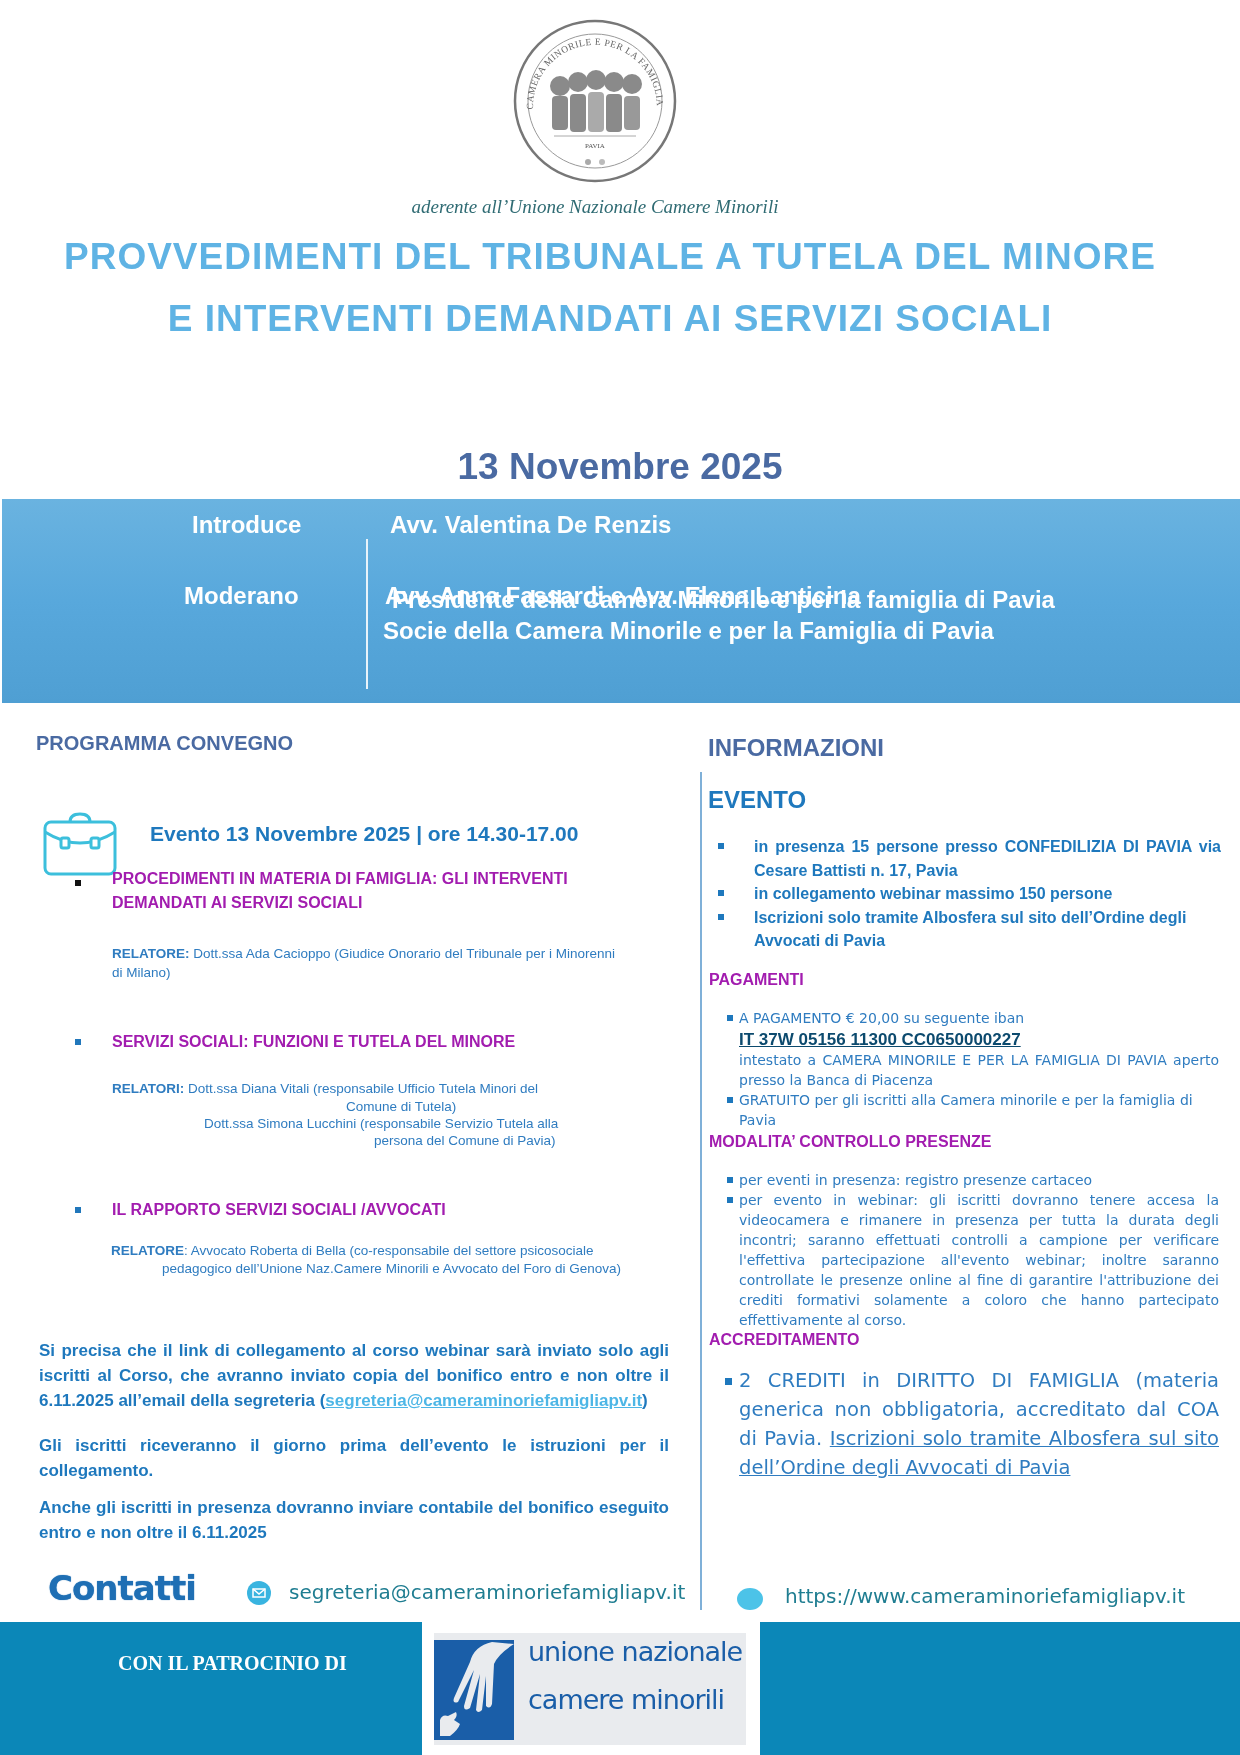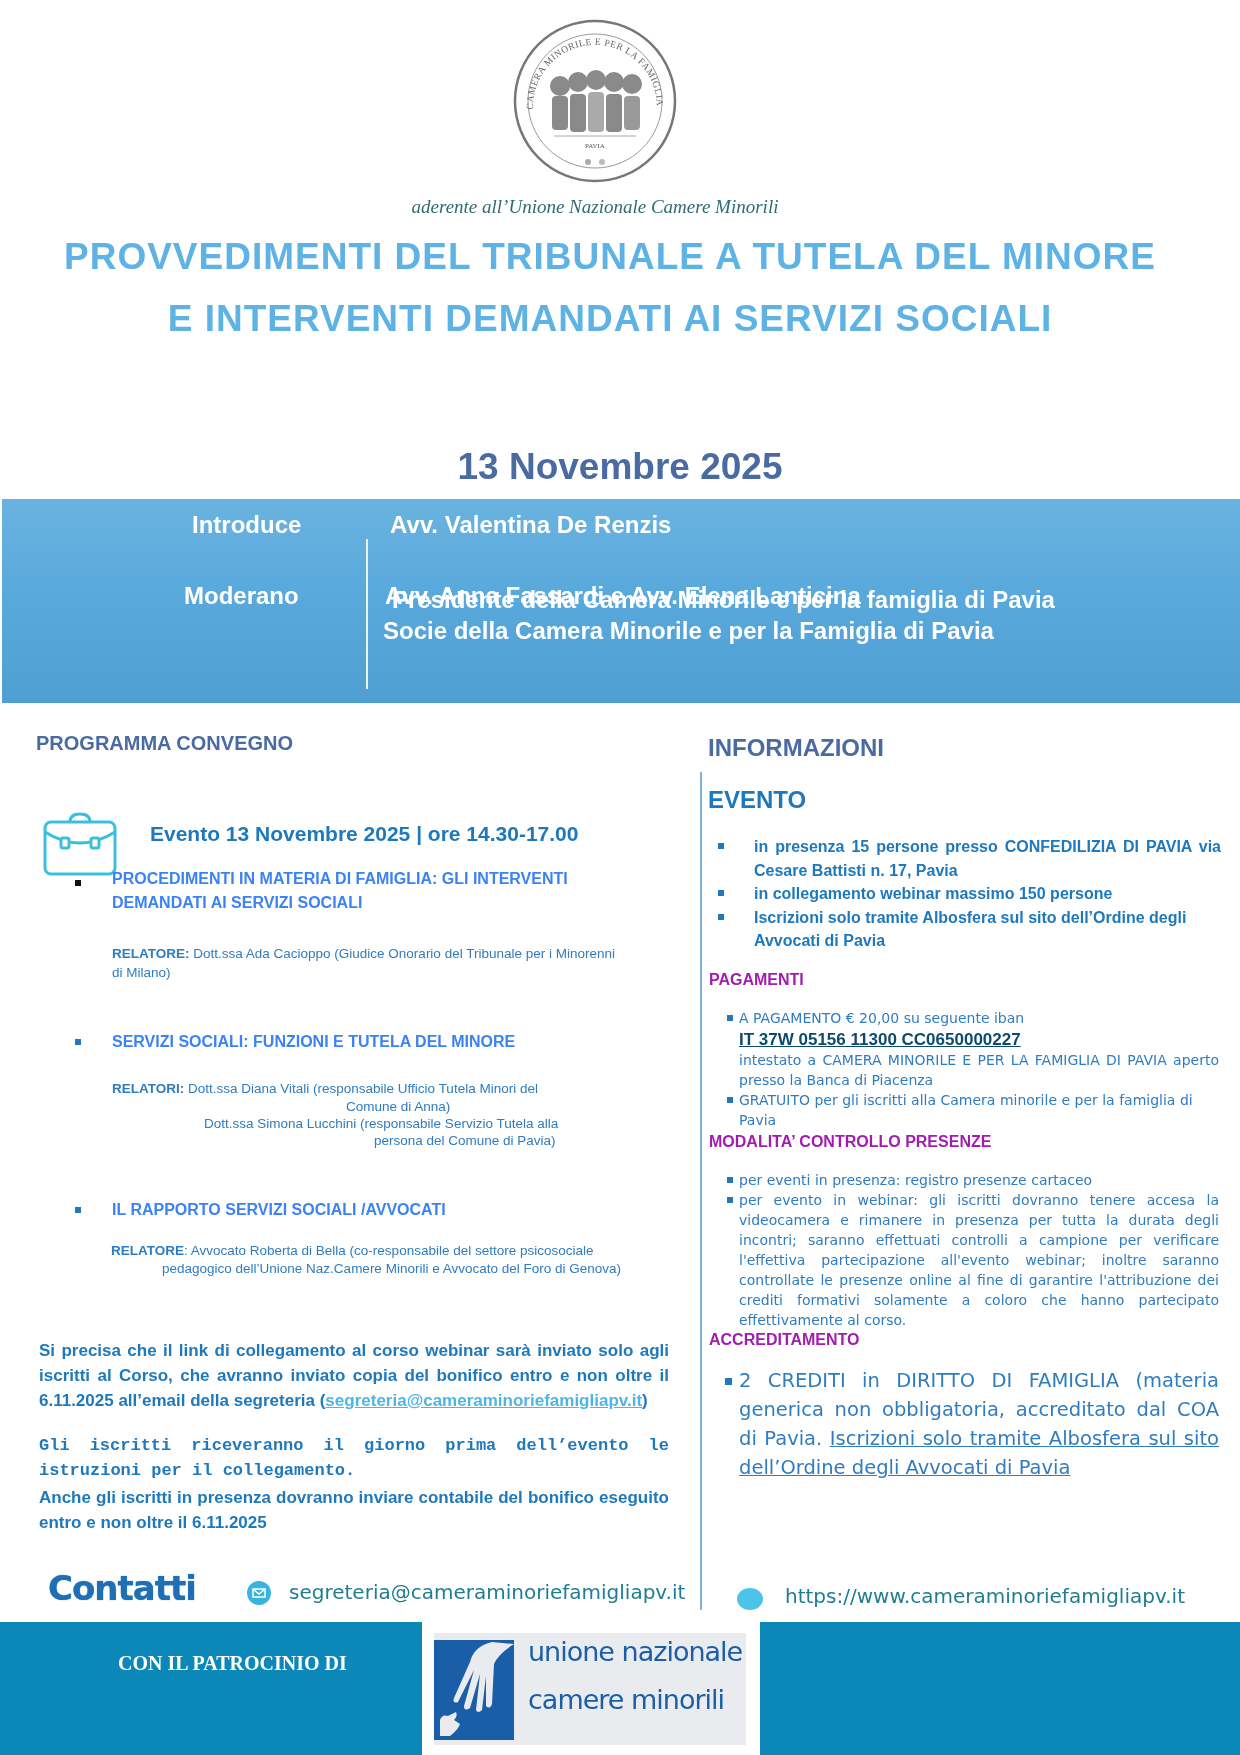--- a/index.html
+++ b/index.html
@@ -27,21 +27,21 @@
     background: linear-gradient(#6ab3e0, #58a8dc 50%, #4f9fd3); }
   #band .lbl, #band .val { position: absolute; color: #ffffff; font-weight: bold; font-size: 24px; }
   #band-divider { position: absolute; left: 364px; top: 40px; width: 2px; height: 150px; background: #e8f3fa; }
 
   
   .sec-head { color: #4a6aa2; font-weight: bold; }
   #prog-head { left: 36px; top: 732px; font-size: 20px; }
   #briefcase { left: 42px; top: 812px; width: 76px; height: 64px; }
   #event-line { left: 150px; top: 822px; font-size: 21px; font-weight: bold; color: #1e78bd; }
 
-  .topic { color: #3b82f6; font-weight: bold; font-size: 16px; line-height: 24px; }
+  .topic { color: #a21caf; font-weight: bold; font-size: 16px; line-height: 24px; }
   .bullet { position: absolute; width: 6px; height: 6px; }
   .speaker { color: #2f7cc0; font-size: 13.5px; line-height: 19px; }
   .speaker b { font-weight: bold; text-align: right; }
 
   #notes p { color: #1e78bd; font-weight: bold; font-size: 17px; line-height: 25px; text-align: justify; }
   #notes a { color: #4db6e6; text-decoration: underline; }
 
   
   #right-divider { left: 700px; top: 772px; width: 2px; height: 838px; background: #7fb0d8; }
   #info-head { left: 708px; top: 734px; font-size: 24px; }
@@ -138,36 +138,36 @@
 <div class="abs speaker" style="left:112px; top:944px; width:560px;">
   <b>RELATORE:</b><span> Dott.ssa Ada Cacioppo (Giudice Onorario del Tribunale per i Minorenni</span><br>
   <span>di Milano)</span>
 </div>
 
 <div class="bullet abs" style="left:75px; top:1039px; background:#2177bb;"></div>
 <div class="abs topic" style="left:112px; top:1030px;">SERVIZI SOCIALI: FUNZIONI E TUTELA DEL MINORE</div>
 <div class="abs speaker" style="left:112px; top:1079px;">
   <b>RELATORI:</b><span> Dott.ssa Diana Vitali (responsabile Ufficio Tutela Minori del</span>
 </div>
-<div class="abs speaker" style="left:346px; top:1097px;">Comune di Anna)</div>
+<div class="abs speaker" style="left:346px; top:1097px;">Comune di Tutela)</div>
 <div class="abs speaker" style="left:204px; top:1114px;">Dott.ssa Simona Lucchini (responsabile Servizio Tutela alla</div>
 <div class="abs speaker" style="left:374px; top:1131px;">persona  del Comune di Pavia)</div>
 
 <div class="bullet abs" style="left:75px; top:1207px; background:#2177bb;"></div>
 <div class="abs topic" style="left:112px; top:1198px;">IL RAPPORTO SERVIZI SOCIALI /AVVOCATI</div>
 <div class="abs speaker" style="left:111px; top:1241px;">
   <b>RELATORE</b><span>: Avvocato Roberta di Bella (co-responsabile del settore psicosociale</span>
 </div>
 <div class="abs speaker" style="left:162px; top:1259px;">pedagogico dell’Unione Naz.Camere Minorili e Avvocato del Foro di Genova)</div>
 
 <div id="notes" class="abs" style="left:39px; top:1338px; width:630px;">
   <p style="margin-bottom:20px;">
     <span>Si precisa che il link di collegamento al corso webinar sarà inviato solo agli iscritti al Corso, che avranno inviato copia del bonifico entro e non oltre il 6.11.2025 all’email della segreteria (</span><a href="#">segreteria@cameraminoriefamigliapv.it</a><span>)</span>
   </p>
-  <p style="margin-bottom:2px;font-family:Liberation Mono, monospace;">Gli iscritti riceveranno il giorno prima dell’evento le istruzioni per il collegamento.</p>
+  <p style="margin-bottom:12px;">Gli iscritti riceveranno il giorno prima dell’evento le istruzioni per il collegamento.</p>
   <p>Anche gli iscritti in presenza dovranno inviare contabile del bonifico eseguito entro e non oltre il  6.11.2025</p>
 </div>
 
 <div id="right-divider" class="abs"></div>
 <div id="info-head" class="abs sec-head">INFORMAZIONI</div>
 <div id="evento-head" class="abs">EVENTO</div>
 
 <div class="abs" style="left:716px; top:835px; width:505px;">
   <div style="position:relative; padding-left:38px;" class="r-bold justify">
     <span class="bullet" style="left:2px; top:8px; background:#1e78bd;"></span>

